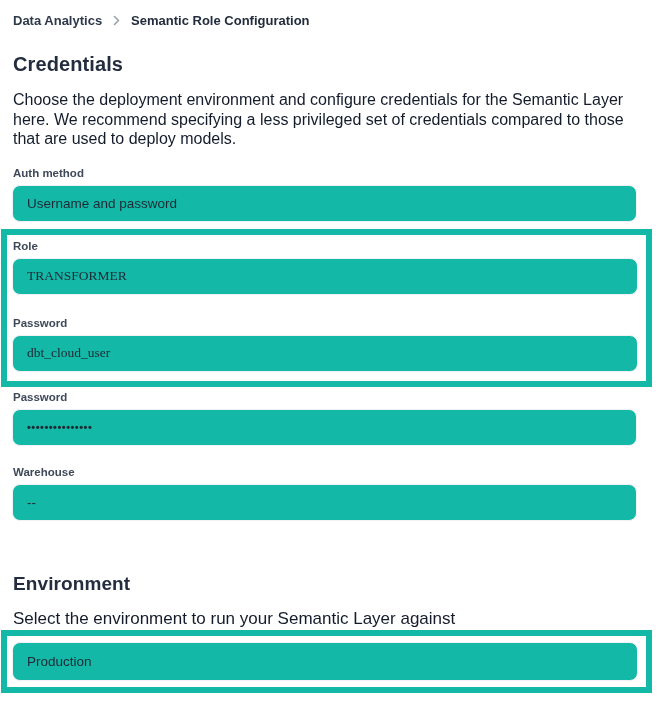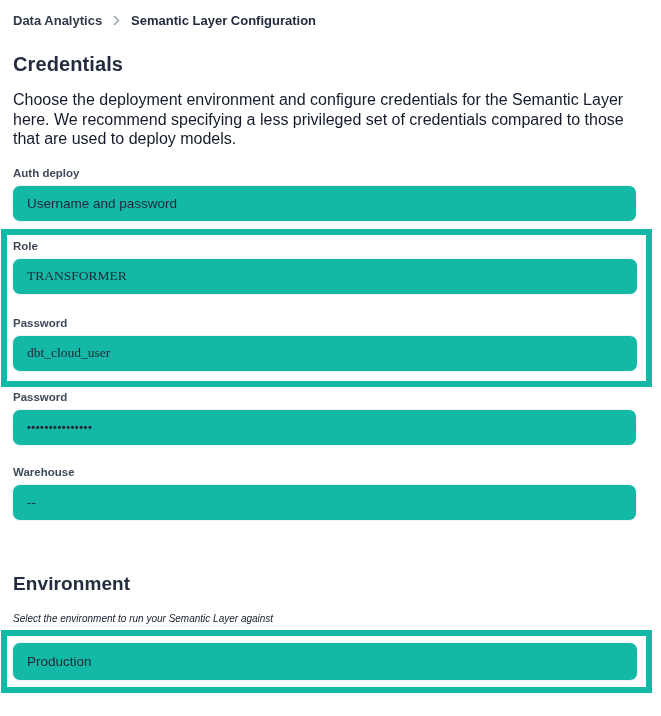--- a/index.html
+++ b/index.html
@@ -58,44 +58,43 @@
     margin: 7px 9px 0 1px;
   }
   .annotation-box.box1 { padding: 4px 8px 9px 5px; }
   .annotation-box.box1 .field-label { margin-left: 1px; margin-right: 0; }
   .annotation-box.box1 .text-input  { margin-left: 0; margin-right: 0; font-family: Liberation Serif, serif; }
   .annotation-box.box1 .inner-gap   { margin-top: 21px; }
   .annotation-box.box2 { margin-top: 3px; padding: 6px 8px 6px 5px; }
   .annotation-box.box2 .text-input  { margin: 0; height: 39px; }
   .env-description {
     margin: 15px 24px 0 13px;
-    font-size: 10px; line-height: 16px;
+    font-size: 17px; line-height: 16px;
     color: #141c2b;
-    font-style: italic;
   }
   .h2-gap { margin-top: 51px; }
 </style>
 </head>
 <body>
 
 <nav class="breadcrumb">
   <span class="crumb">Data Analytics</span>
   <span class="crumb-sep">
     <svg width="11" height="11" viewBox="0 0 11 11">
         <path d="M3.5 1.5 L7.5 5.5 L3.5 9.5" stroke="#99a1ad" stroke-width="1.6" fill="none" stroke-linecap="round" stroke-linejoin="round"></path>
       </svg>
   </span>
-  <span class="crumb current">Semantic Layer Configuration</span>
+  <span class="crumb current">Semantic Role Configuration</span>
 </nav>
 
 <h1 class="section-title">Credentials</h1>
 
 <p class="description">Choose the deployment environment and configure credentials for the Semantic Layer here. We recommend specifying a less privileged set of credentials compared to those that are used to deploy models.</p>
 
-<div class="field-label mt17">Auth deploy</div>
+<div class="field-label mt17">Auth method</div>
 <div class="text-input">
   <span>Username and password</span>
 </div>
 
 <div class="annotation-box box1">
   <div class="field-label">Role</div>
   <div class="text-input">
     <span>TRANSFORMER</span>
   </div>
 

